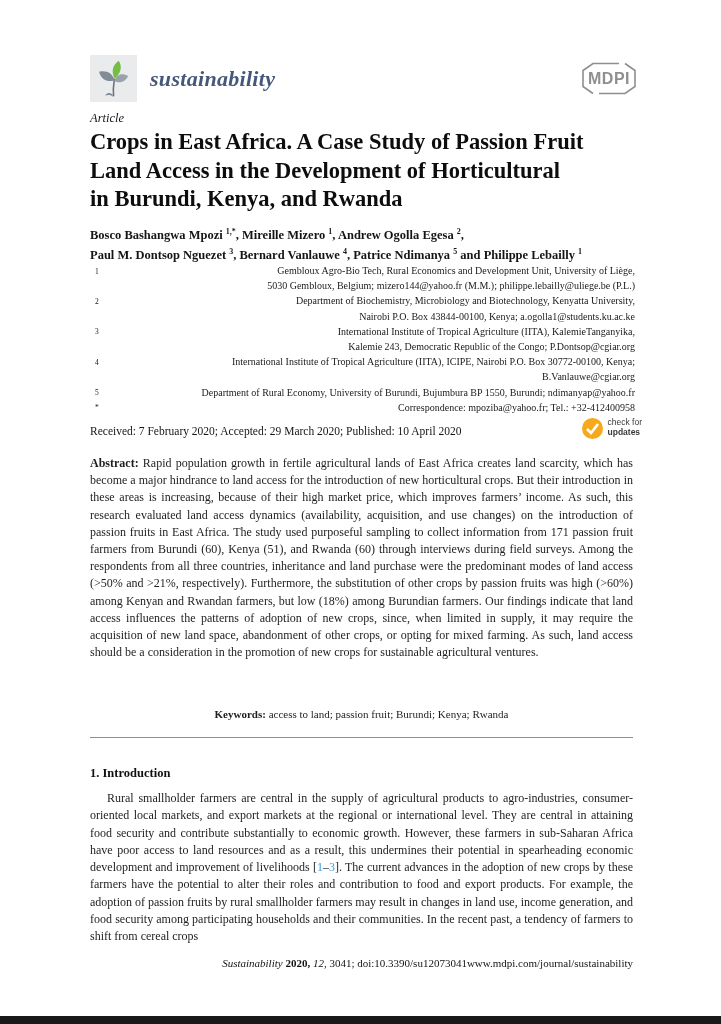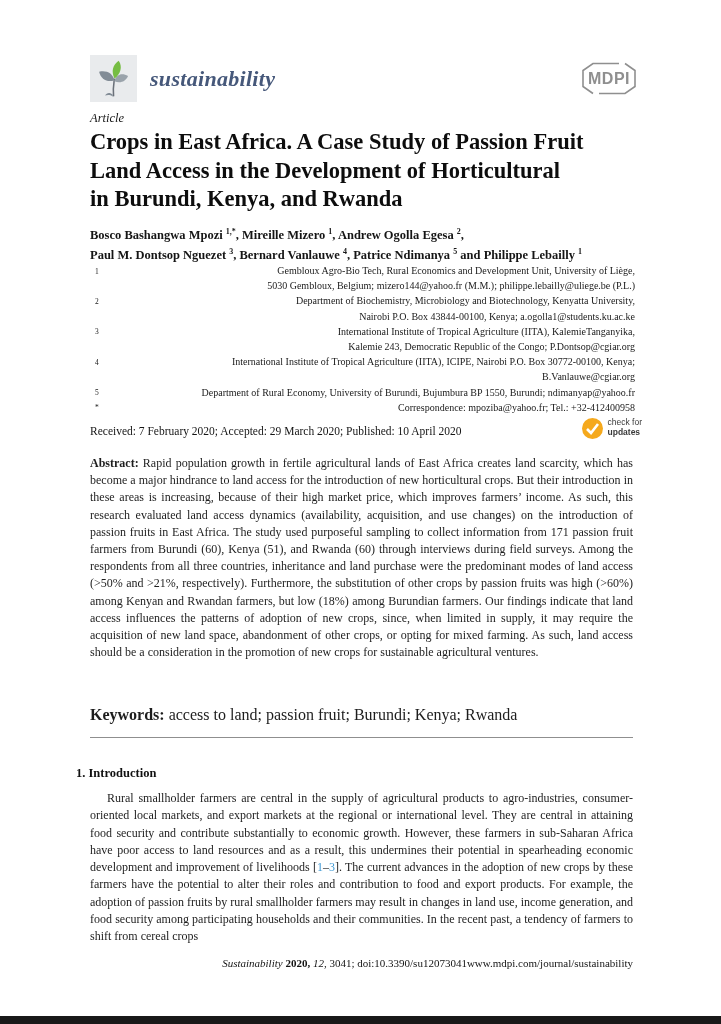--- a/index.html
+++ b/index.html
@@ -23,24 +23,24 @@
   .aff-num{flex:0 0 21px;box-sizing:border-box;padding-left:5px;font-size:7.5px;position:relative;top:0.5px;}
   .aff-text{flex:1;text-align:right;}
 
   .received{left:90px;top:425px;font-size:11.5px;color:#151515;font-family:Liberation Serif, serif;}
   .badge{right:79px;top:418px;display:flex;align-items:flex-start;gap:5px;font-family:"Liberation Sans",sans-serif;cursor:pointer;}
   .badge-text{font-size:8.5px;line-height:9.5px;color:#3a3a3a;}
   .badge-text .b2{font-weight:700;}
 
   .abstract{left:90px;top:455px;width:543px;font-size:12px;line-height:17.2px;text-align:justify;}
   .lbl{font-weight:700;margin-top:36px;}
-  .keywords{left:90px;top:706px;width:543px;font-size:16px;line-height:17.2px;}
+  .keywords{left:90px;top:706px;width:543px;font-size:11px;line-height:17.2px;text-align:center;}
   .rule{left:90px;top:737px;width:543px;border-top:1px solid #8f8f8f;height:0;}
 
-  .section-heading{left:76px;top:766px;font-size:12.5px;font-weight:700;color:#111;}
+  .section-heading{left:90px;top:766px;font-size:12.5px;font-weight:700;color:#111;}
   .para{left:90px;top:790px;width:543px;font-size:12px;line-height:17.3px;text-align:justify;text-indent:17px;}
   .cite{color:#3f99d4;}
 
   .footer{left:90px;top:957px;width:543px;font-size:11px;display:flex;justify-content:flex-end;color:#141414;}
   .it{font-style:italic;}
   .bd{font-weight:700;}
   .bottom-bar{left:0;bottom:0;width:721px;height:8px;background:#191919;}
 </style>
 </head>
 <body>

